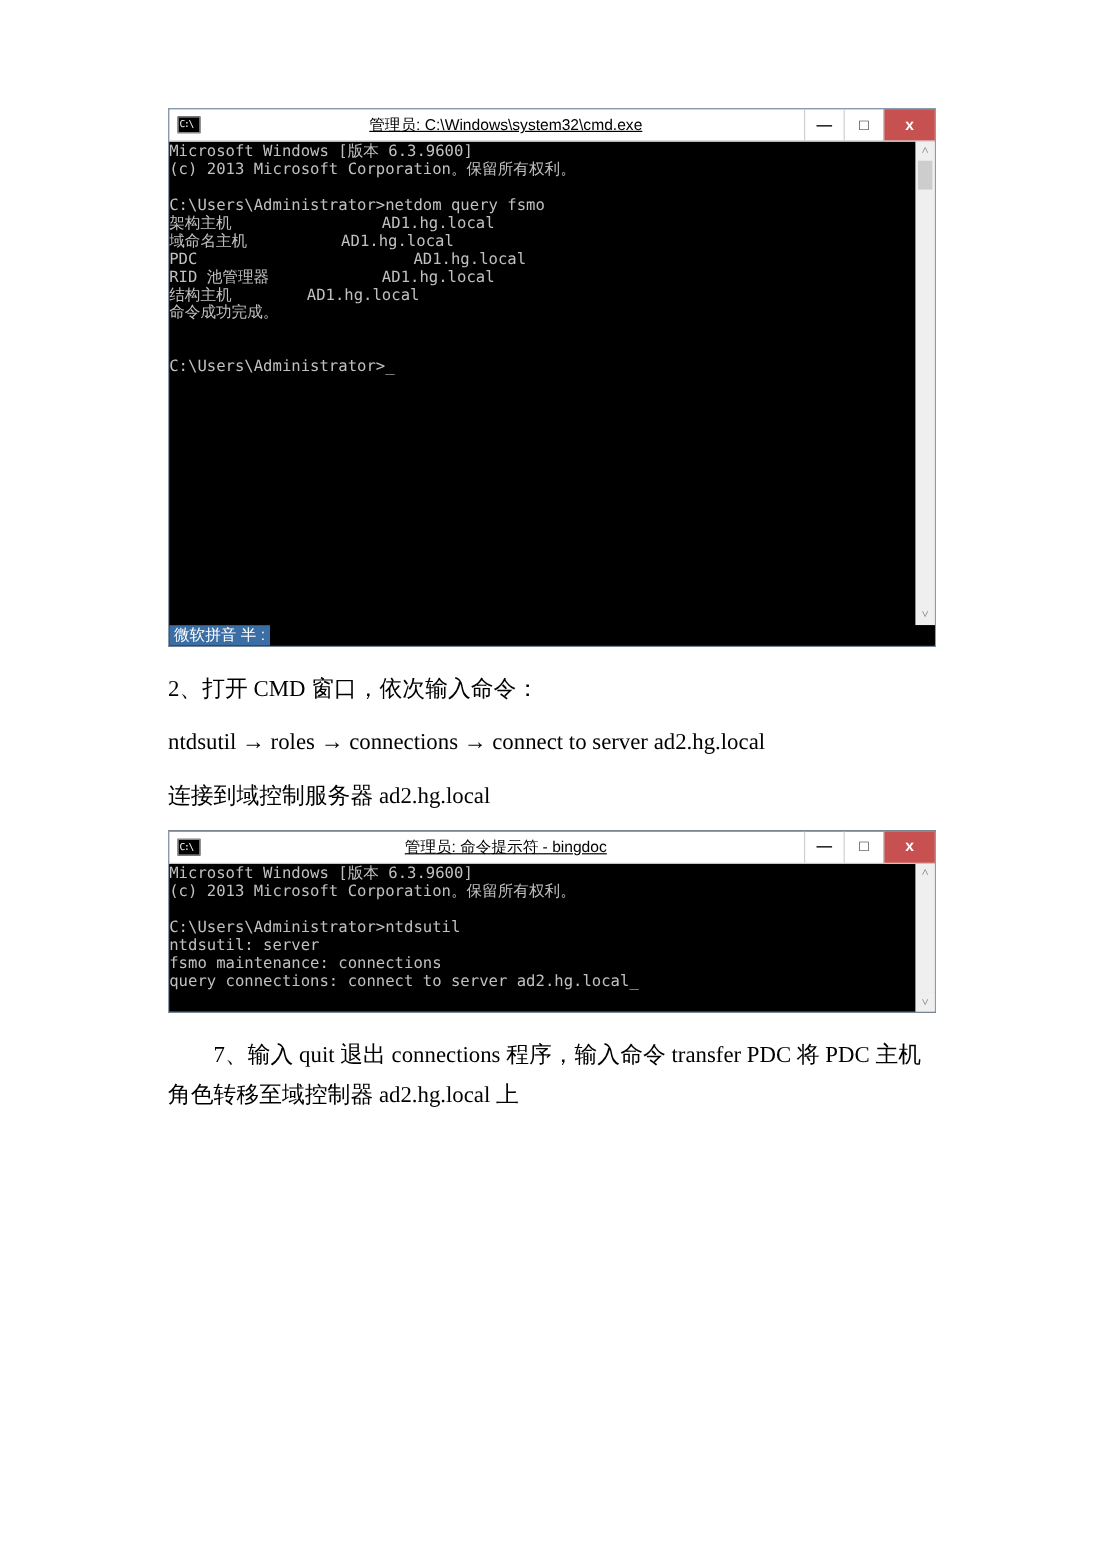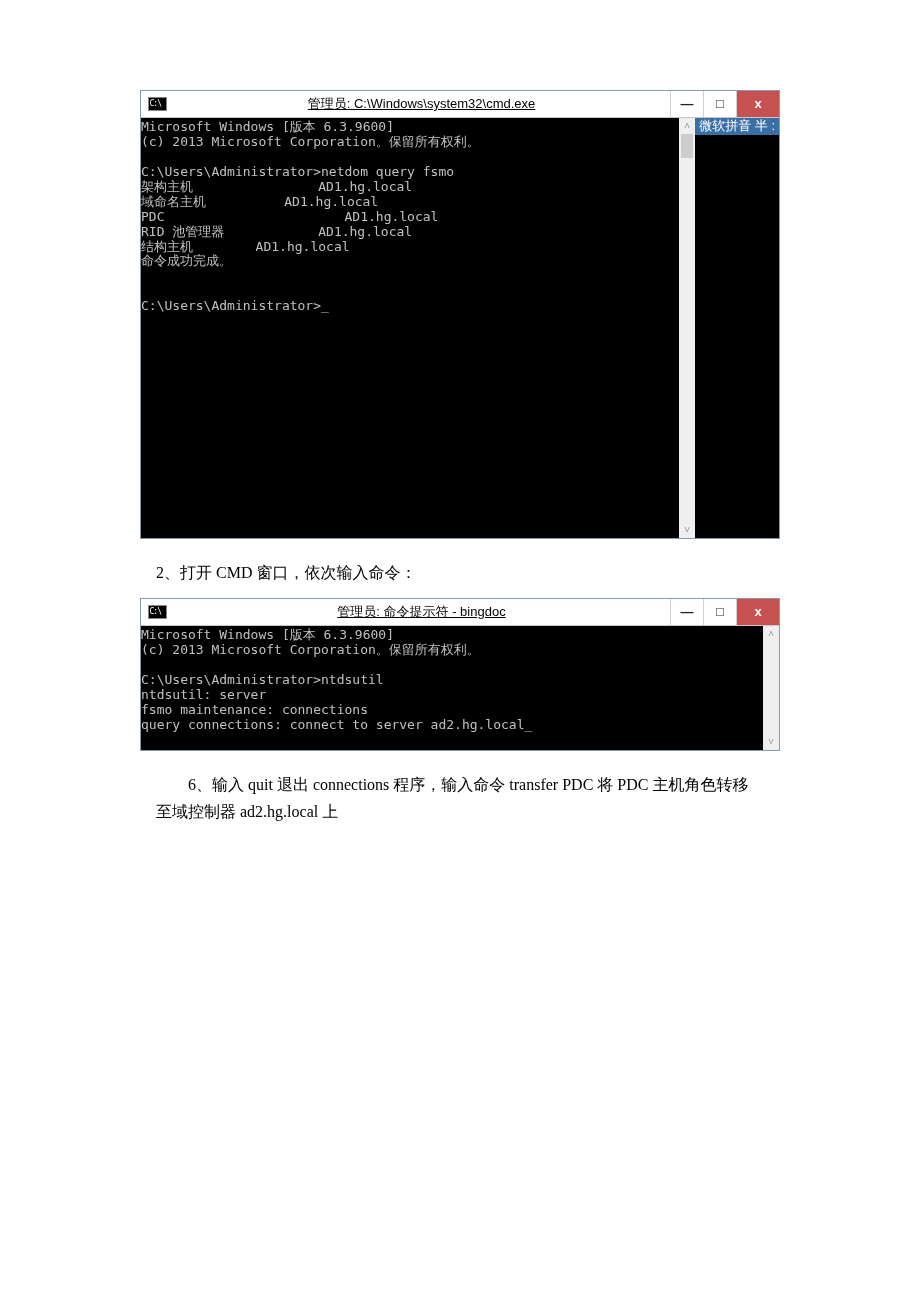--- a/index.html
+++ b/index.html
@@ -106,43 +106,43 @@
   }
   .ime-bar {
     background:#3a6ea5;
     color:#fff;
     font-family:"Microsoft YaHei", sans-serif;
     font-size:13px;
     padding:1px 4px;
     display:inline-block;
   }
   .doc-text {
-    font-size: 16px;
+    font-size: 19px;
     line-height: 1.7;
-    margin: 12px 16px;
+    margin: 12px 0;
   }
   .doc-text.serif { font-family: "SimSun","宋体",serif; }
   .doc-text .latin { font-family: "Times New Roman", serif; }
   .watermark {
     position:absolute;
     top: 700px;
     left: 180px;
     font-family: Arial, sans-serif;
     font-size: 44px;
     font-weight: 700;
     color: #e6e6e6;
     letter-spacing: 2px;
     z-index: 0;
     pointer-events:none;
   }
   .rel { position:relative; }
   .cmd-window.small .console-pane { min-height:120px; }
-  .console-pane { min-height: 420px; display:flex; flex-direction:row; }
+  .console-pane { min-height: 420px; display:flex; flex-direction:column; }
   .console-pane .flex-body { flex:1; display:flex; }
-  .console-pane .ime-footer { background:#000;text-align:center; }
+  .console-pane .ime-footer { background:#000; }
   .cursor::after{content:"_"; color:#c0c0c0;}
 </style>
 </head>
 <body>
 
 <div class="page rel">
   <div class="watermark">www.bingdoc.com</div>
 
   <div class="cmd-window">
     <div class="titlebar">
@@ -179,20 +179,22 @@
           <div class="arrow">˅</div>
         </div>
       </div>
       <div class="ime-footer">
         <span class="ime-bar">微软拼音 半 :</span>
       </div>
     </div>
   </div>
 
   <p class="doc-text serif">2、打开 CMD 窗口，依次输入命令：</p>
+  <p class="doc-text serif"><span class="latin">ntdsutil → roles → connections → connect to server ad2.hg.local</span></p>
+  <p class="doc-text serif">连接到域控制服务器 ad2.hg.local</p>
 
   <div class="cmd-window small">
     <div class="titlebar">
       <div class="icon-slot">
           <span class="cmd-icon">C:\</span>
         </div>
       <div class="title-text">管理员: 命令提示符 - bingdoc</div>
       <div class="wc">
         <div class="btn">—</div>
         <div class="btn">□</div>
@@ -212,15 +214,15 @@
 </div>
         <div class="scrollbar">
           <div class="arrow">˄</div>
           <div class="track"></div>
           <div class="arrow">˅</div>
         </div>
       </div>
     </div>
   </div>
 
-  <p class="doc-text serif" style="text-indent:2em;">6、输入 quit 退出 connections 程序，输入命令 transfer PDC 将 PDC 主机角色转移至域控制器 ad2.hg.local 上</p>
+  <p class="doc-text serif" style="text-indent:2em;">7、输入 quit 退出 connections 程序，输入命令 transfer PDC 将 PDC 主机角色转移至域控制器 ad2.hg.local 上</p>
 
 </div>
 
 </body></html>

